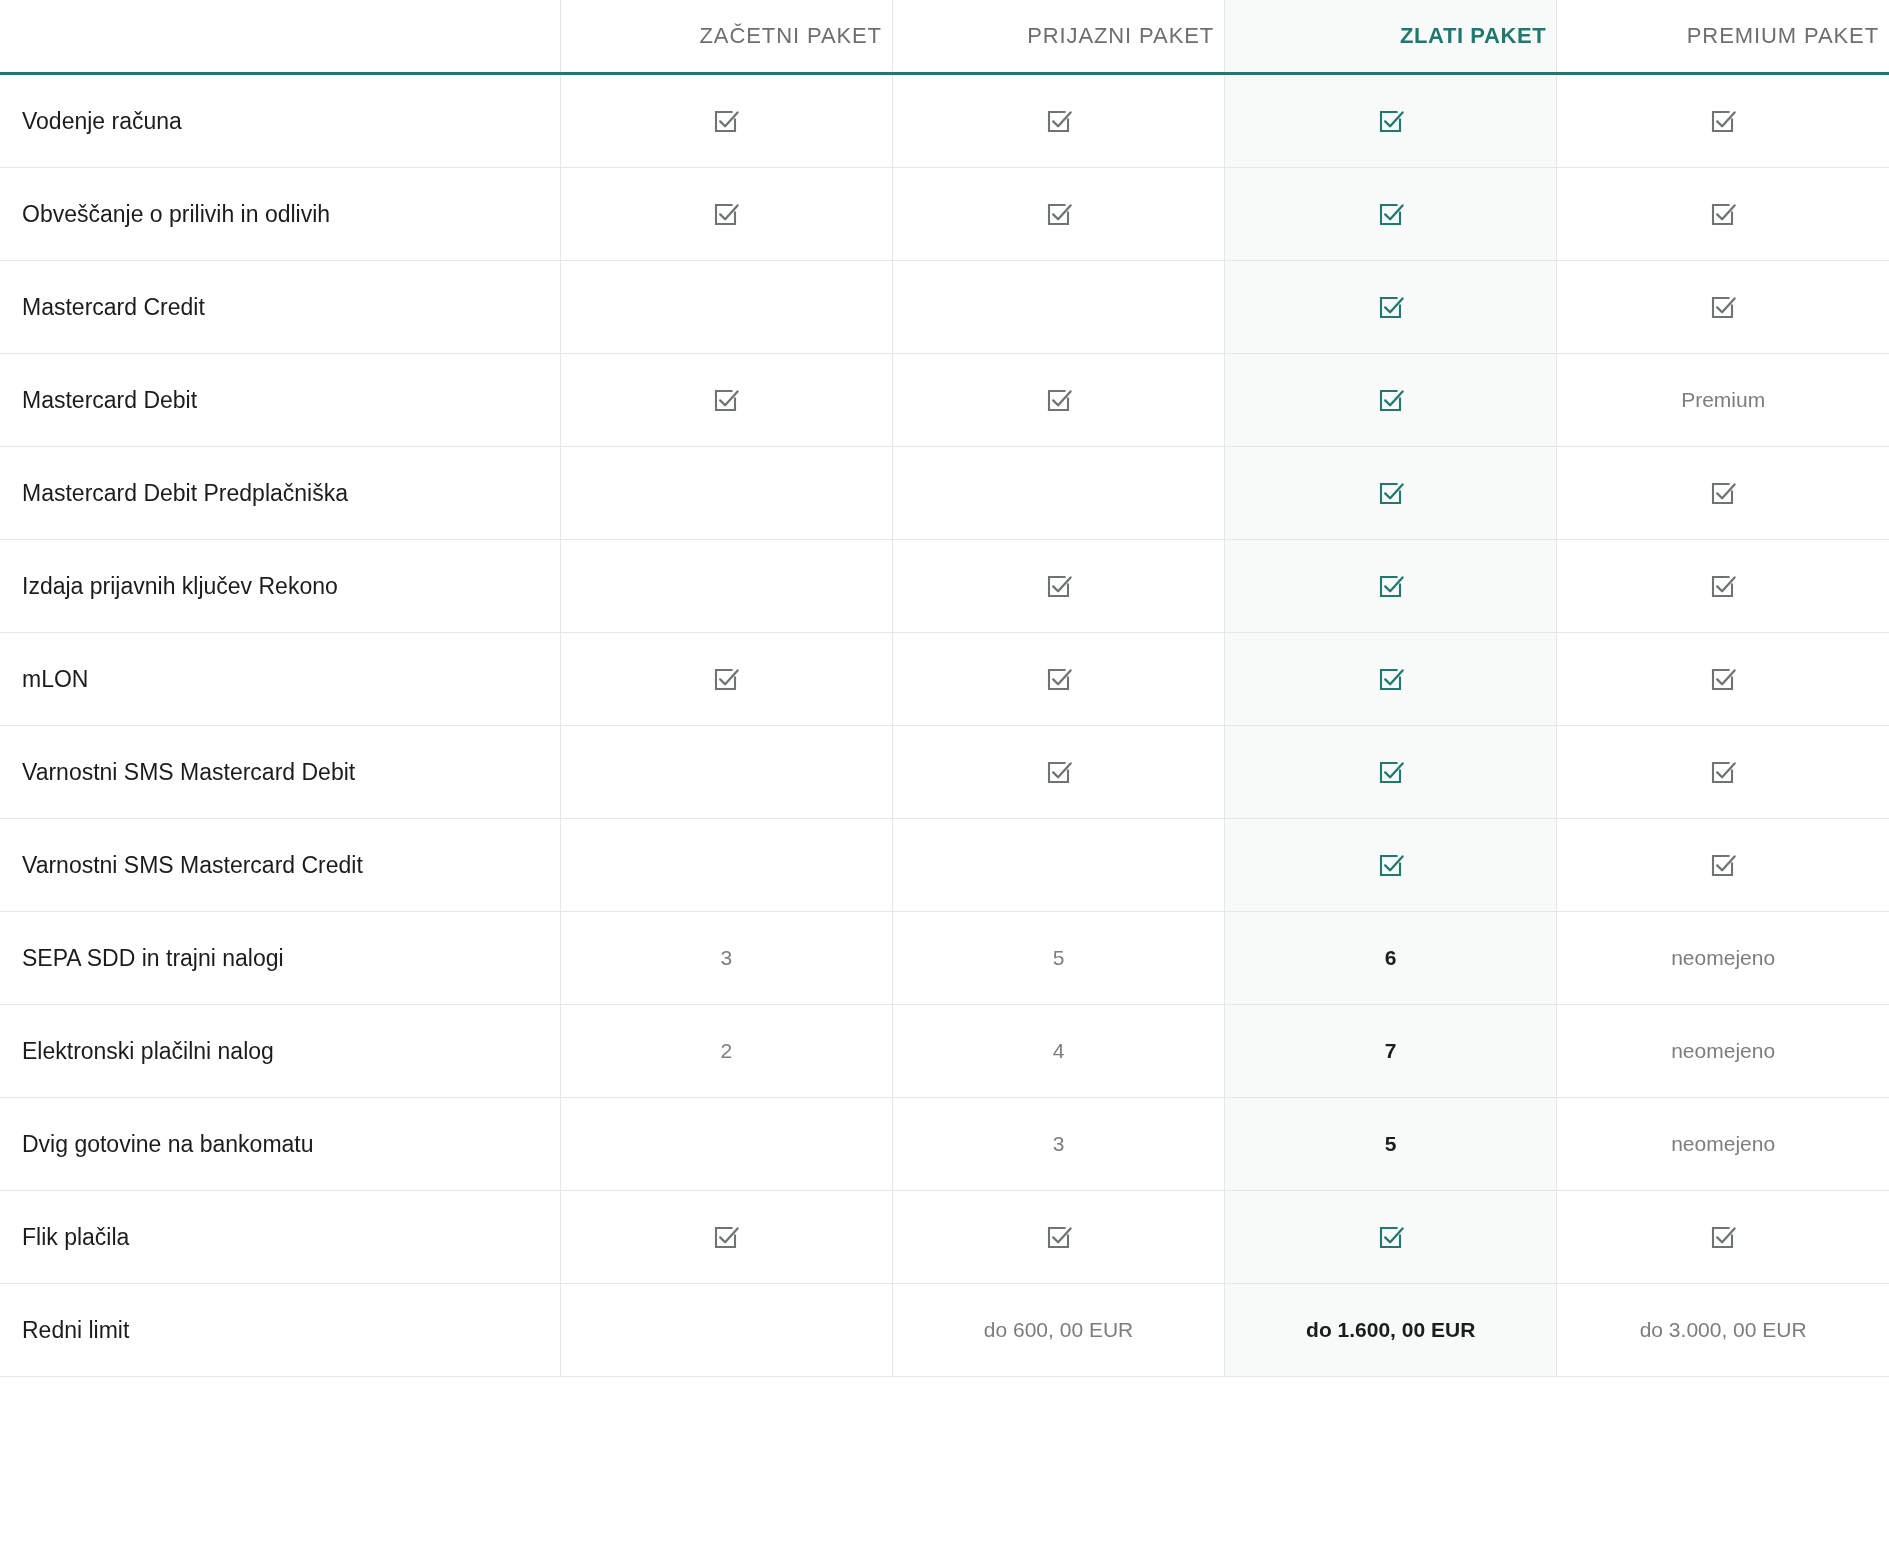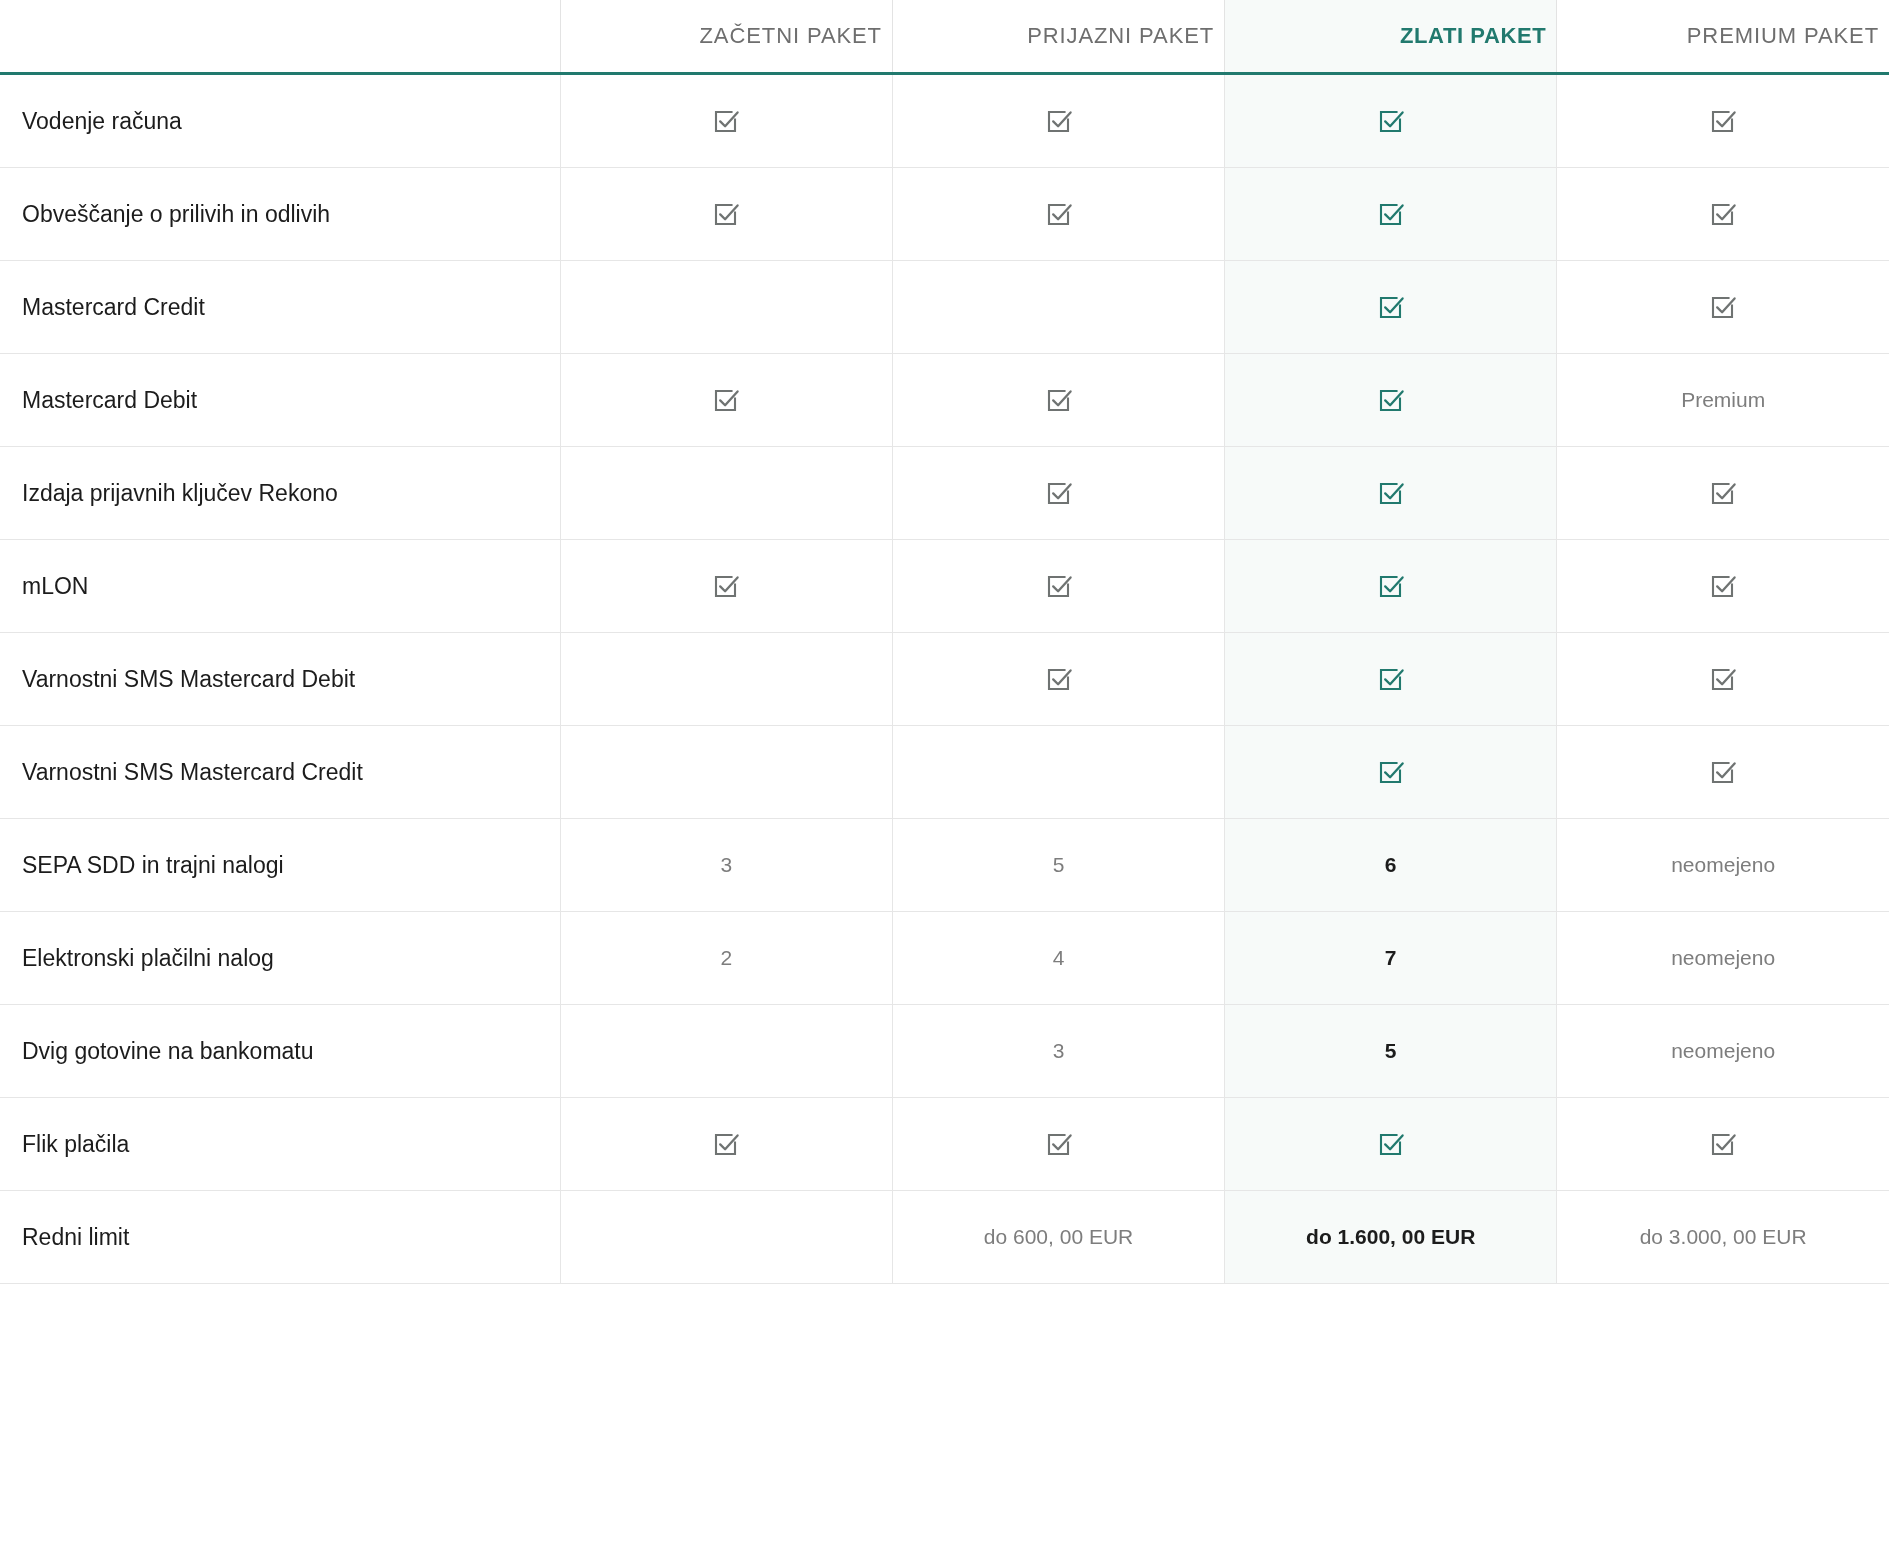--- a/index.html
+++ b/index.html
@@ -178,20 +178,33 @@
               <path class="box" d="M24 13.5V25H5V6H20.5" stroke-width="2.1" stroke-linecap="square"></path>
               <path class="tick" d="M9.2 15.4L14.1 20.3L26.6 6.4" stroke-width="2.3" stroke-linecap="round" stroke-linejoin="round"></path>
             </svg></span></td>
         <td class="cell highlight"><span class="check-icon check-teal"><svg viewBox="0 0 30 30" fill="none" xmlns="http://www.w3.org/2000/svg">
               <path class="box" d="M24 13.5V25H5V6H20.5" stroke-width="2.1" stroke-linecap="square"></path>
               <path class="tick" d="M9.2 15.4L14.1 20.3L26.6 6.4" stroke-width="2.3" stroke-linecap="round" stroke-linejoin="round"></path>
             </svg></span></td>
         <td class="cell"><span>Premium</span></td>
       </tr>
       <tr>
+        <td class="feature"><span>Mastercard Debit Predplačniška</span></td>
+        <td class="cell"></td>
+        <td class="cell"></td>
+        <td class="cell highlight"><span class="check-icon check-teal"><svg viewBox="0 0 30 30" fill="none" xmlns="http://www.w3.org/2000/svg">
+              <path class="box" d="M24 13.5V25H5V6H20.5" stroke-width="2.1" stroke-linecap="square"></path>
+              <path class="tick" d="M9.2 15.4L14.1 20.3L26.6 6.4" stroke-width="2.3" stroke-linecap="round" stroke-linejoin="round"></path>
+            </svg></span></td>
+        <td class="cell"><span class="check-icon check-gray"><svg viewBox="0 0 30 30" fill="none" xmlns="http://www.w3.org/2000/svg">
+              <path class="box" d="M24 13.5V25H5V6H20.5" stroke-width="2.1" stroke-linecap="square"></path>
+              <path class="tick" d="M9.2 15.4L14.1 20.3L26.6 6.4" stroke-width="2.3" stroke-linecap="round" stroke-linejoin="round"></path>
+            </svg></span></td>
+      </tr>
+      <tr>
         <td class="feature"><span>Izdaja prijavnih ključev Rekono</span></td>
         <td class="cell"></td>
         <td class="cell"><span class="check-icon check-gray"><svg viewBox="0 0 30 30" fill="none" xmlns="http://www.w3.org/2000/svg">
               <path class="box" d="M24 13.5V25H5V6H20.5" stroke-width="2.1" stroke-linecap="square"></path>
               <path class="tick" d="M9.2 15.4L14.1 20.3L26.6 6.4" stroke-width="2.3" stroke-linecap="round" stroke-linejoin="round"></path>
             </svg></span></td>
         <td class="cell highlight"><span class="check-icon check-teal"><svg viewBox="0 0 30 30" fill="none" xmlns="http://www.w3.org/2000/svg">
               <path class="box" d="M24 13.5V25H5V6H20.5" stroke-width="2.1" stroke-linecap="square"></path>
               <path class="tick" d="M9.2 15.4L14.1 20.3L26.6 6.4" stroke-width="2.3" stroke-linecap="round" stroke-linejoin="round"></path>
             </svg></span></td>

